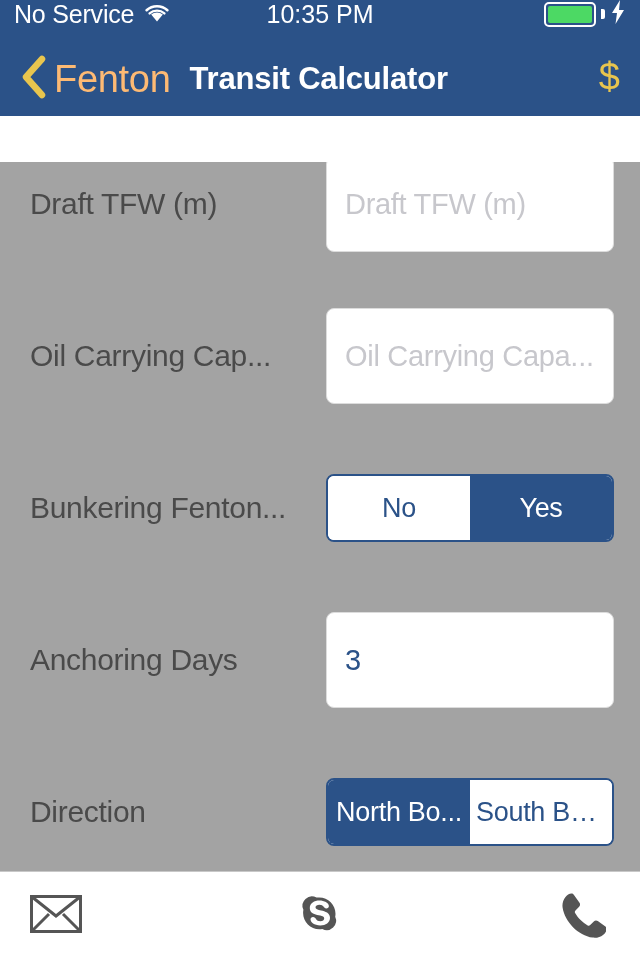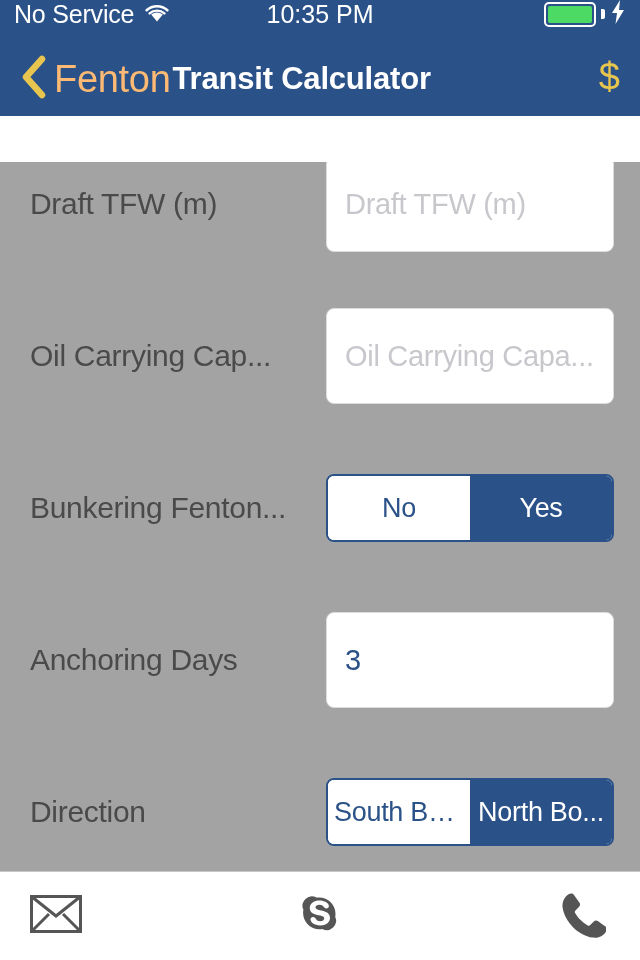--- a/index.html
+++ b/index.html
@@ -103,21 +103,21 @@
   .chevron-left { display: block; }
   .nav-back-label {
     font-size: 38px;
     color: #fdba74;
     letter-spacing: -0.3px;
   }
   .nav-title {
     font-size: 31px;
     font-weight: bold;
     color: #ffffff;
-    margin-left: 2px;
+    margin-left: 19px;
     letter-spacing: -0.2px;
     white-space: nowrap;
   }
   .nav-action {
     margin-left: auto;
     font-size: 38px;
     color: #E8C54E;
     cursor: pointer;
     line-height: 1;
     padding-bottom: 4px;
@@ -316,25 +316,25 @@
         <div class="row-label">Anchoring Days</div>
         <div class="row-control">
           <input class="text-input" type="text" placeholder="Anchoring Days" value="3" style="">
         </div>
       </div>
 
       <div class="form-row">
         <div class="row-label">Direction</div>
         <div class="row-control">
           <div class="segmented">
+            <div class="segment selected">
+              <span>North Bo...</span>
+            </div>
             <div class="segment">
               <span>South Bo...</span>
-            </div>
-            <div class="segment selected">
-              <span>North Bo...</span>
             </div>
           </div>
         </div>
       </div>
 
     </div>
   </div>
 
   <div class="toolbar">
 

